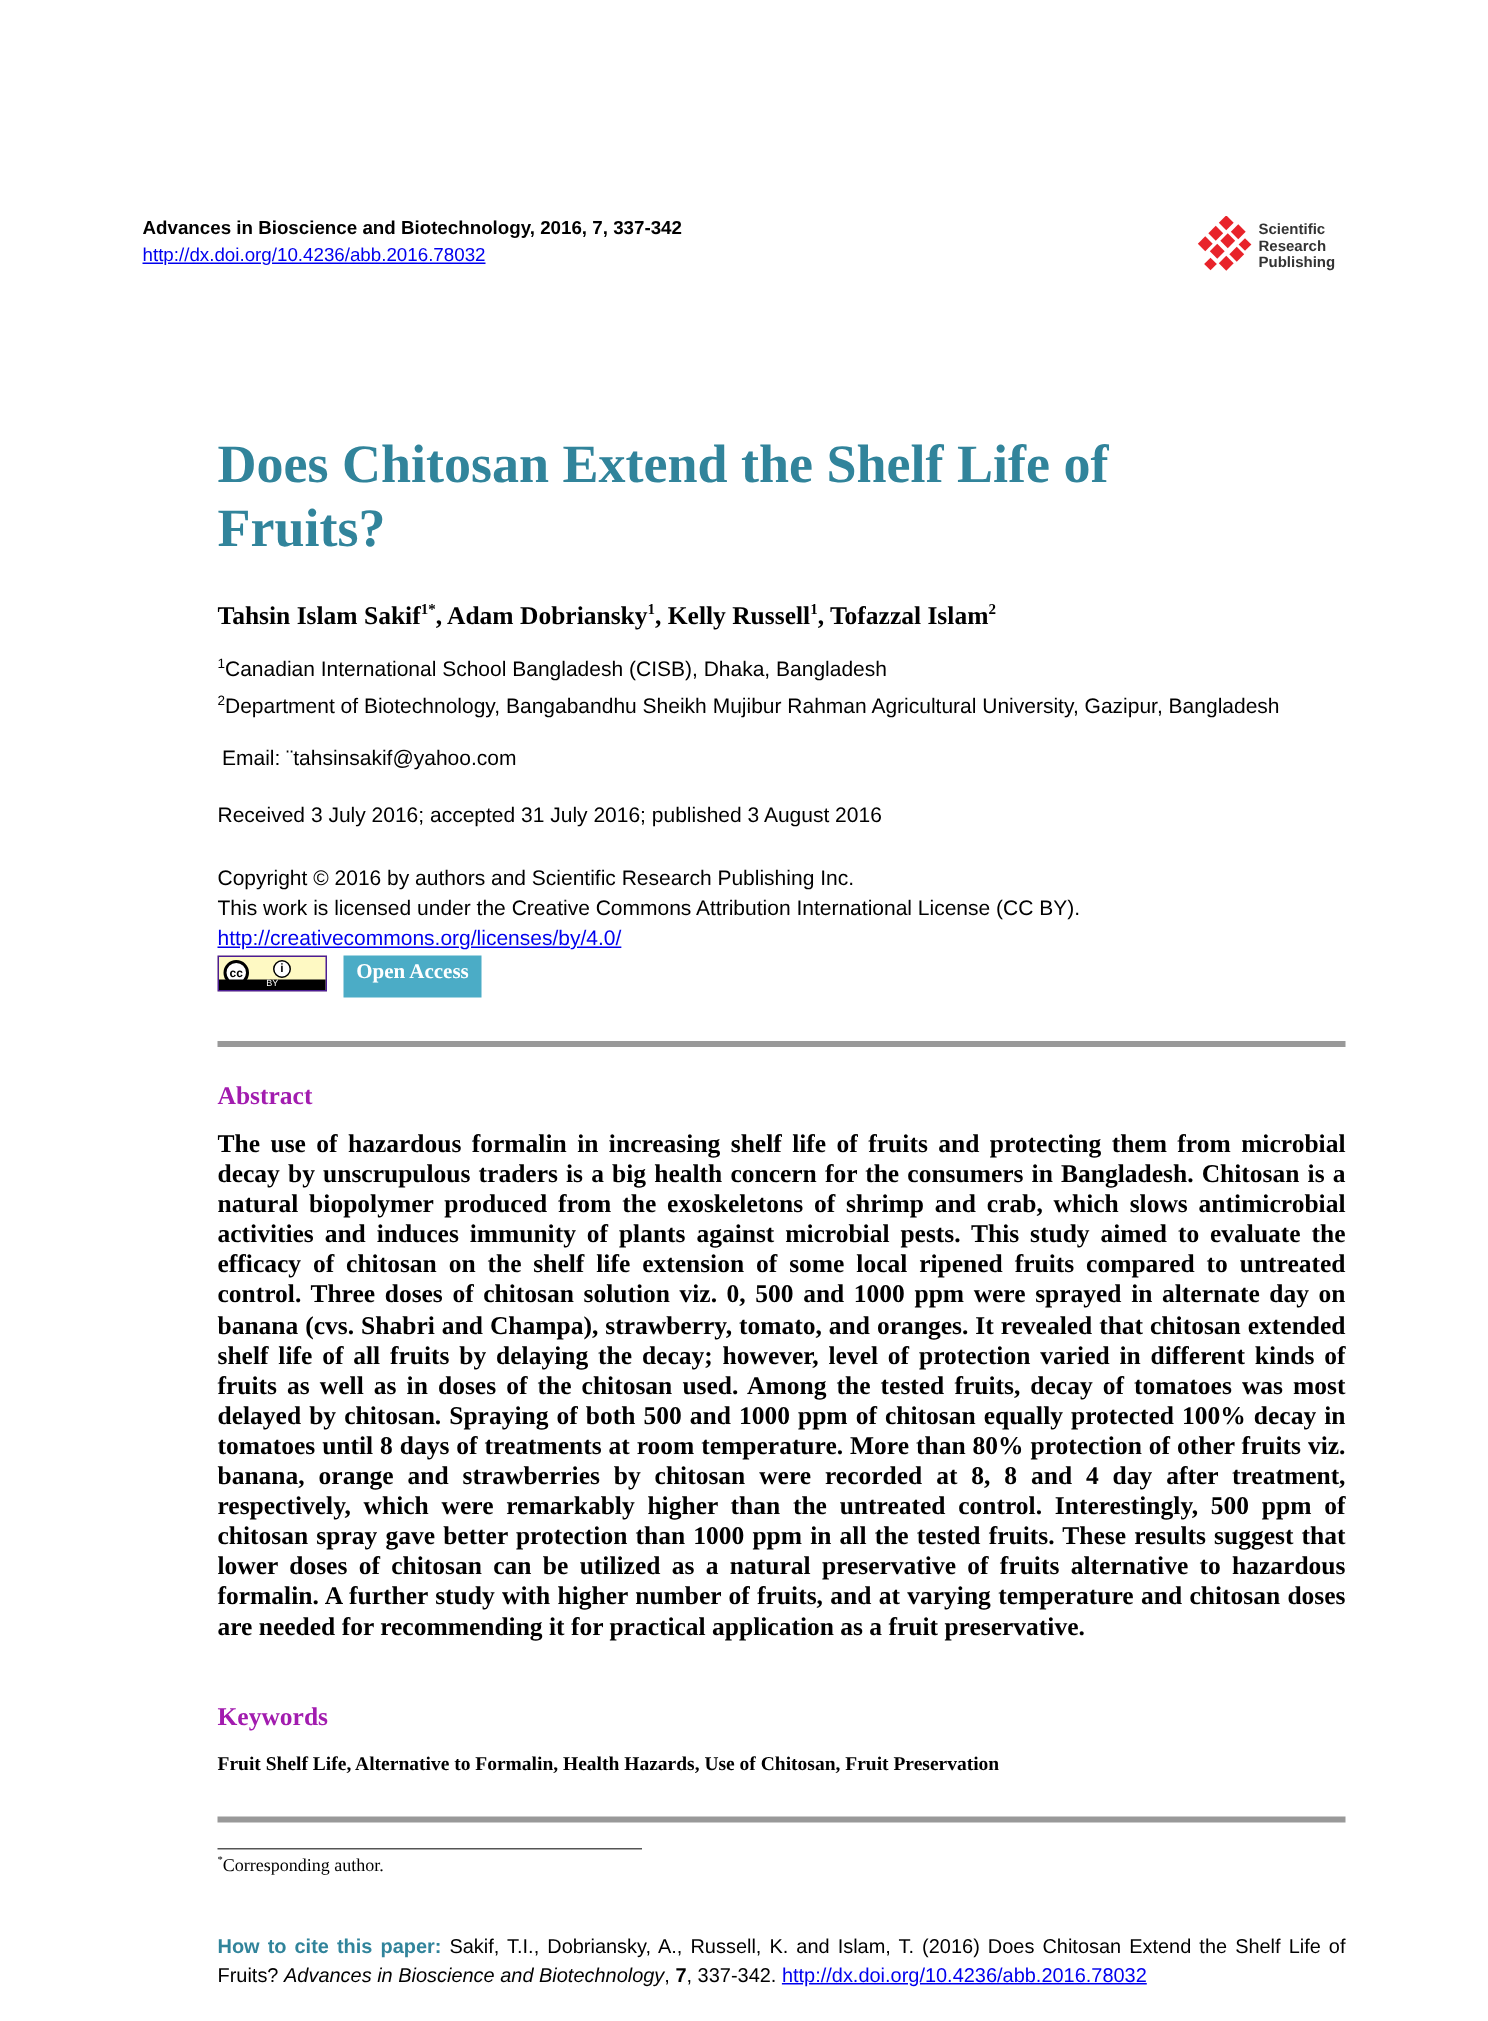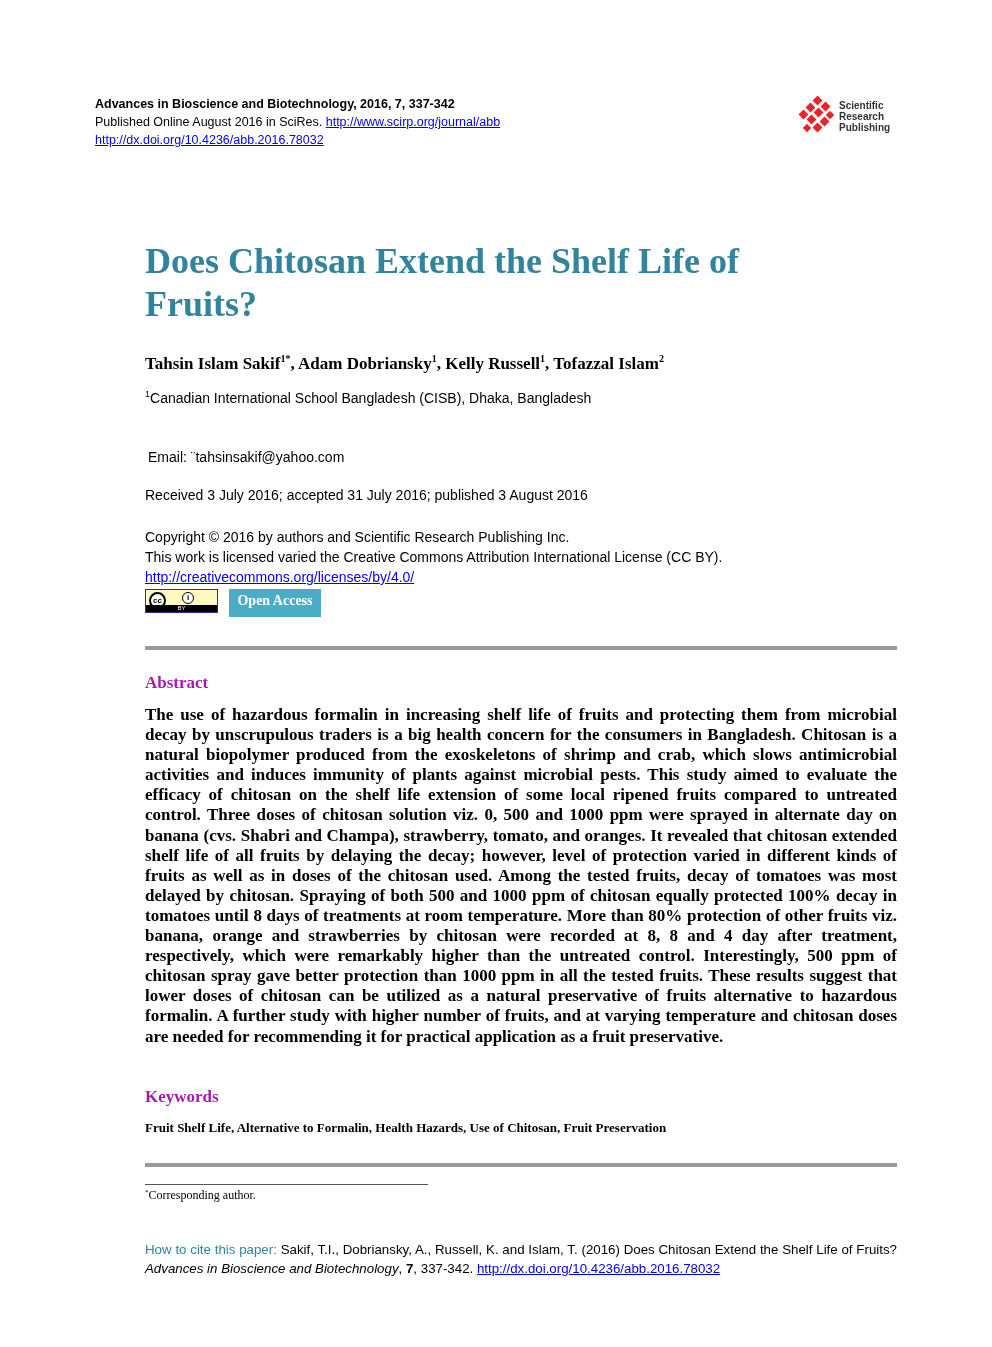--- a/index.html
+++ b/index.html
@@ -1,19 +1,19 @@
 <!DOCTYPE html>
 <html><head>
 <meta charset="utf-8">
 <style>
   html, body { margin: 0; padding: 0; background: #ffffff; }
   body { width: 992px; height: 1347px; position: relative; overflow: hidden;
          font-family: "Liberation Sans", sans-serif; color: #000; }
   a { color: #0000ee; text-decoration: underline; }
-  .abs { position: absolute; }
+  .abs { position: absolute; margin-top: 48px; }
   .hdr { left: 95px; top: 95px; font-size: 12.5px; line-height: 18px; }
   .hdr .journal { font-weight: bold; }
   .logo { left: 797px; top: 96px; width: 110px; height: 42px; }
   .logo .txt { position: absolute; left: 42px; top: 4px; font-size: 10px; line-height: 11px; font-weight: bold; color: #333; }
   .title { left: 145px; top: 240px; width: 700px; font-family: "Liberation Serif", serif;
            font-size: 36px; line-height: 43px; font-weight: bold; color: #31849b; }
   .authors { left: 145px; top: 353px; font-family: "Liberation Serif", serif; font-size: 17px; font-weight: bold; }
   .authors sup { font-size: 10px; }
   .affil { left: 145px; top: 384px; width: 740px; font-size: 14px; line-height: 21px; }
   .affil sup { font-size: 9px; }
@@ -29,31 +29,27 @@
         font-family: "Liberation Serif", serif; font-weight: bold; font-size: 14px; line-height: 24px; text-align: center; }
   .rule { left: 145px; width: 752px; height: 4px; background: #999; }
   .sec-h { left: 145px; font-family: "Liberation Serif", serif; font-size: 17px; font-weight: bold; color: #a21caf; }
   .abstract { left: 145px; top: 705px; width: 752px; font-family: "Liberation Serif", serif; font-size: 17px; line-height: 20.1px;
               font-weight: bold; text-align: justify; }
   .keywords { left: 145px; top: 1120px; font-family: "Liberation Serif", serif; font-size: 13px; font-weight: bold; }
   .fn-rule { left: 145px; top: 1184px; width: 283px; height: 1px; background: #555; }
   .fn { left: 145px; top: 1188px; font-family: "Liberation Serif", serif; font-size: 12px; }
   .fn sup { font-size: 7px; }
   .cite { left: 145px; top: 1240px; width: 752px; font-size: 13.3px; line-height: 19px; text-align: justify; }
-  .cite .lbl { color: #31849b; font-weight: normal; }
+  .cite .lbl { color: #31849b; font-weight: bold; }
 </style>
 </head>
 <body>
 
 <div class="abs hdr">
   <div class="journal">Advances in Bioscience and Biotechnology, 2016, 7, 337-342</div>
-  <div>
-    <span>Published Online August 2016 in SciRes.</span>
-    <a>http://www.scirp.org/journal/abb</a>
-  </div>
   <div><a>http://dx.doi.org/10.4236/abb.2016.78032</a></div>
 </div>
 
 <div class="abs logo">
   <svg width="42" height="42" viewBox="0 0 42 42" style="position:absolute;left:0;top:0">
     <g fill="#e8232a">
       <rect x="17" y="1" width="7" height="7" transform="rotate(45 20.5 4.5)"></rect>
       <rect x="25" y="7" width="7" height="7" transform="rotate(45 28.5 10.5)"></rect>
       <rect x="10" y="8" width="7" height="7" transform="rotate(45 13.5 11.5)"></rect>
       <rect x="18" y="13" width="7" height="7" transform="rotate(45 21.5 16.5)"></rect>
@@ -76,32 +72,33 @@
 
 <div class="abs authors">
   <span>Tahsin Islam Sakif</span><sup>1*</sup><span>, </span>
   <span>Adam Dobriansky</span><sup>1</sup><span>, </span>
   <span>Kelly Russell</span><sup>1</sup><span>, </span>
   <span>Tofazzal Islam</span><sup>2</sup>
 </div>
 
 <div class="abs affil">
   <div><sup>1</sup><span>Canadian International School Bangladesh (CISB), Dhaka, Bangladesh</span></div>
+  <div><sup>2</sup><span>Department of Biotechnology, Bangabandhu Sheikh Mujibur Rahman Agricultural University, Gazipur, Bangladesh</span></div>
 </div>
 
 <div class="abs email">
   <span>Email:</span>
   <span>¨</span><span>tahsinsakif@yahoo.com</span>
 </div>
 
 <div class="abs dates">Received 3 July 2016; accepted 31 July 2016; published 3 August 2016</div>
 
 <div class="abs copy">
   <div>Copyright © 2016 by authors and Scientific Research Publishing Inc.</div>
-  <div>This work is licensed varied the Creative Commons Attribution International License (CC BY).</div>
+  <div>This work is licensed under the Creative Commons Attribution International License (CC BY).</div>
   <div><a>http://creativecommons.org/licenses/by/4.0/</a></div>
 </div>
 
 <div class="abs badges">
   <div class="cc">
     <div class="c1">cc</div>
     <div class="c2">i</div>
     <div class="band">BY</div>
   </div>
   <div class="oa">Open Access</div>

